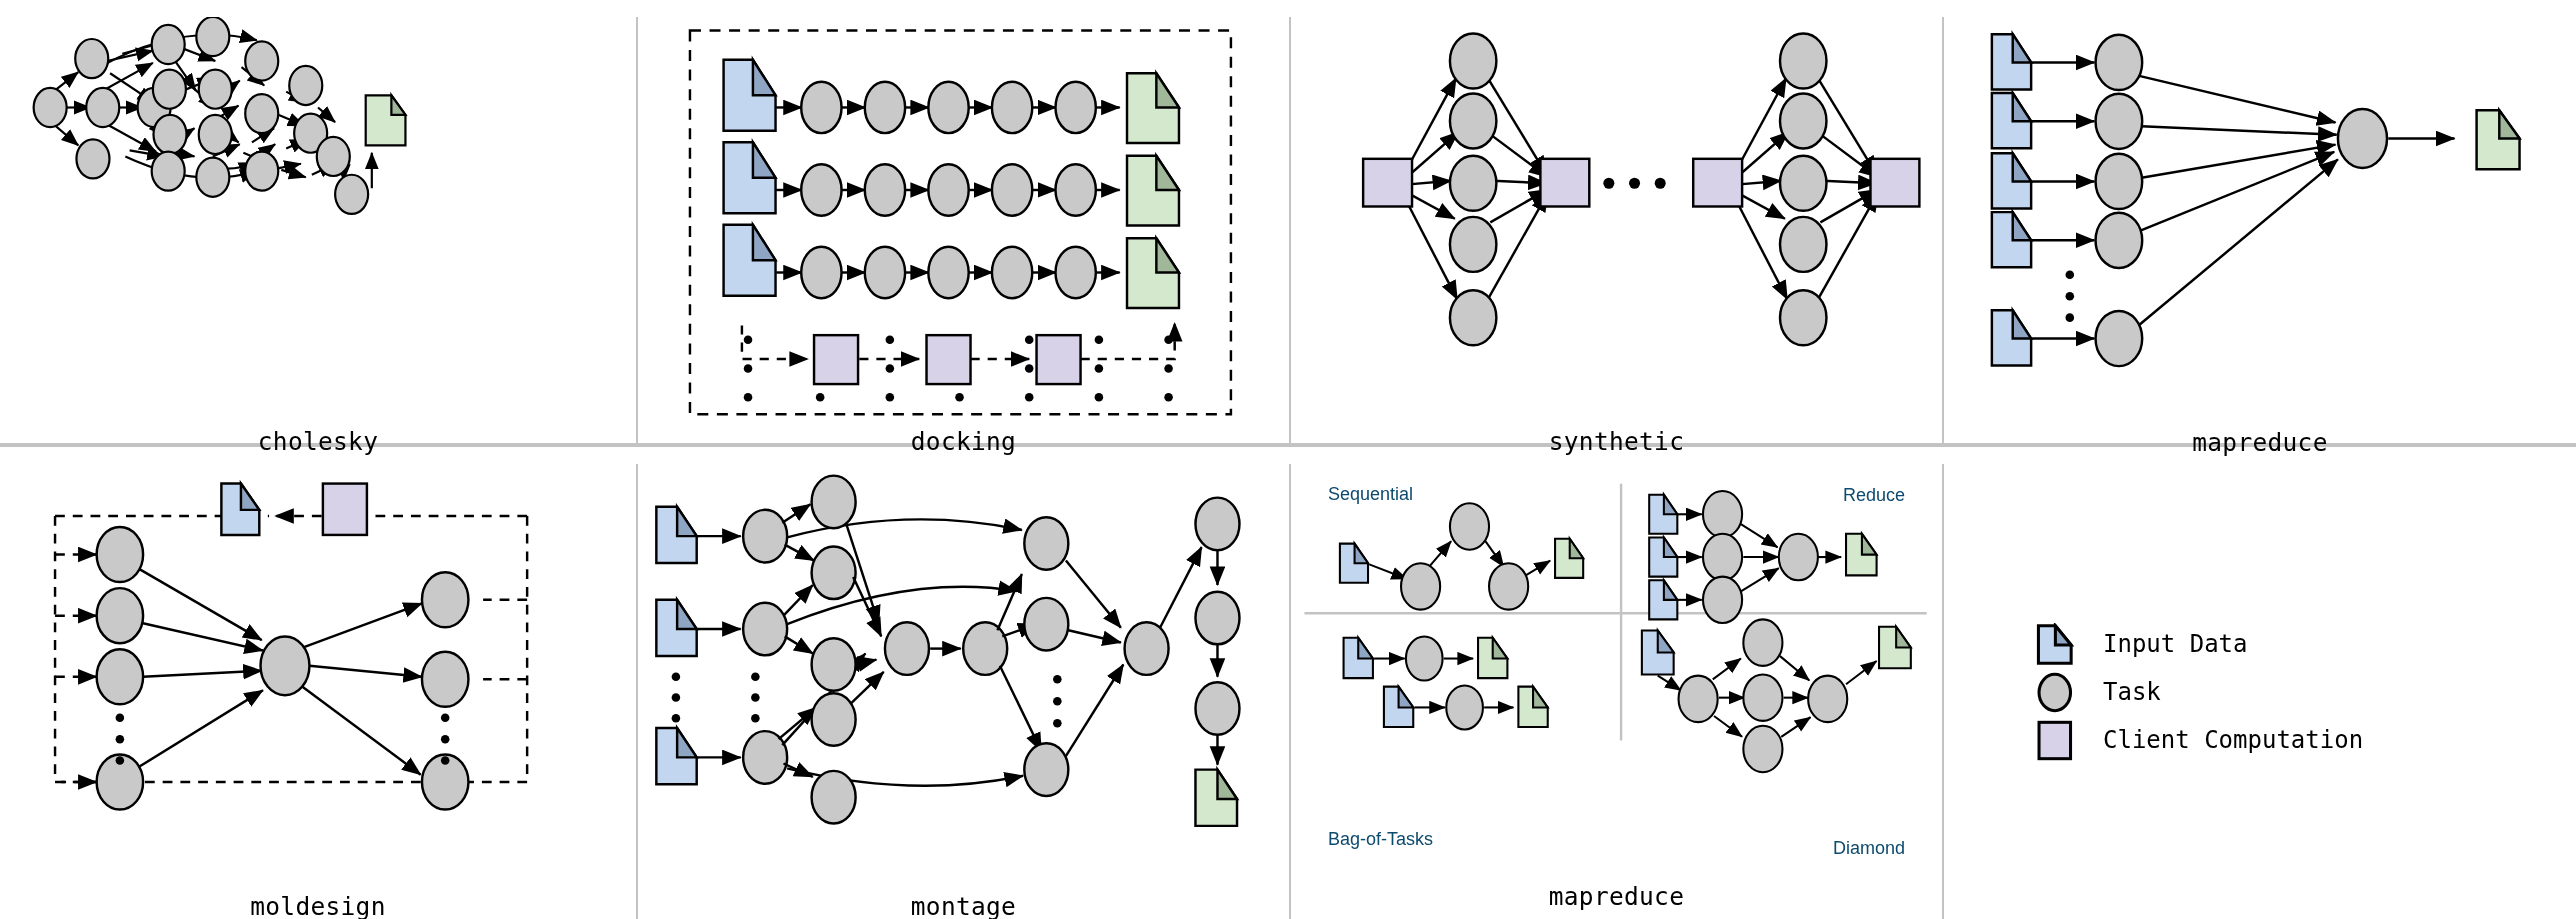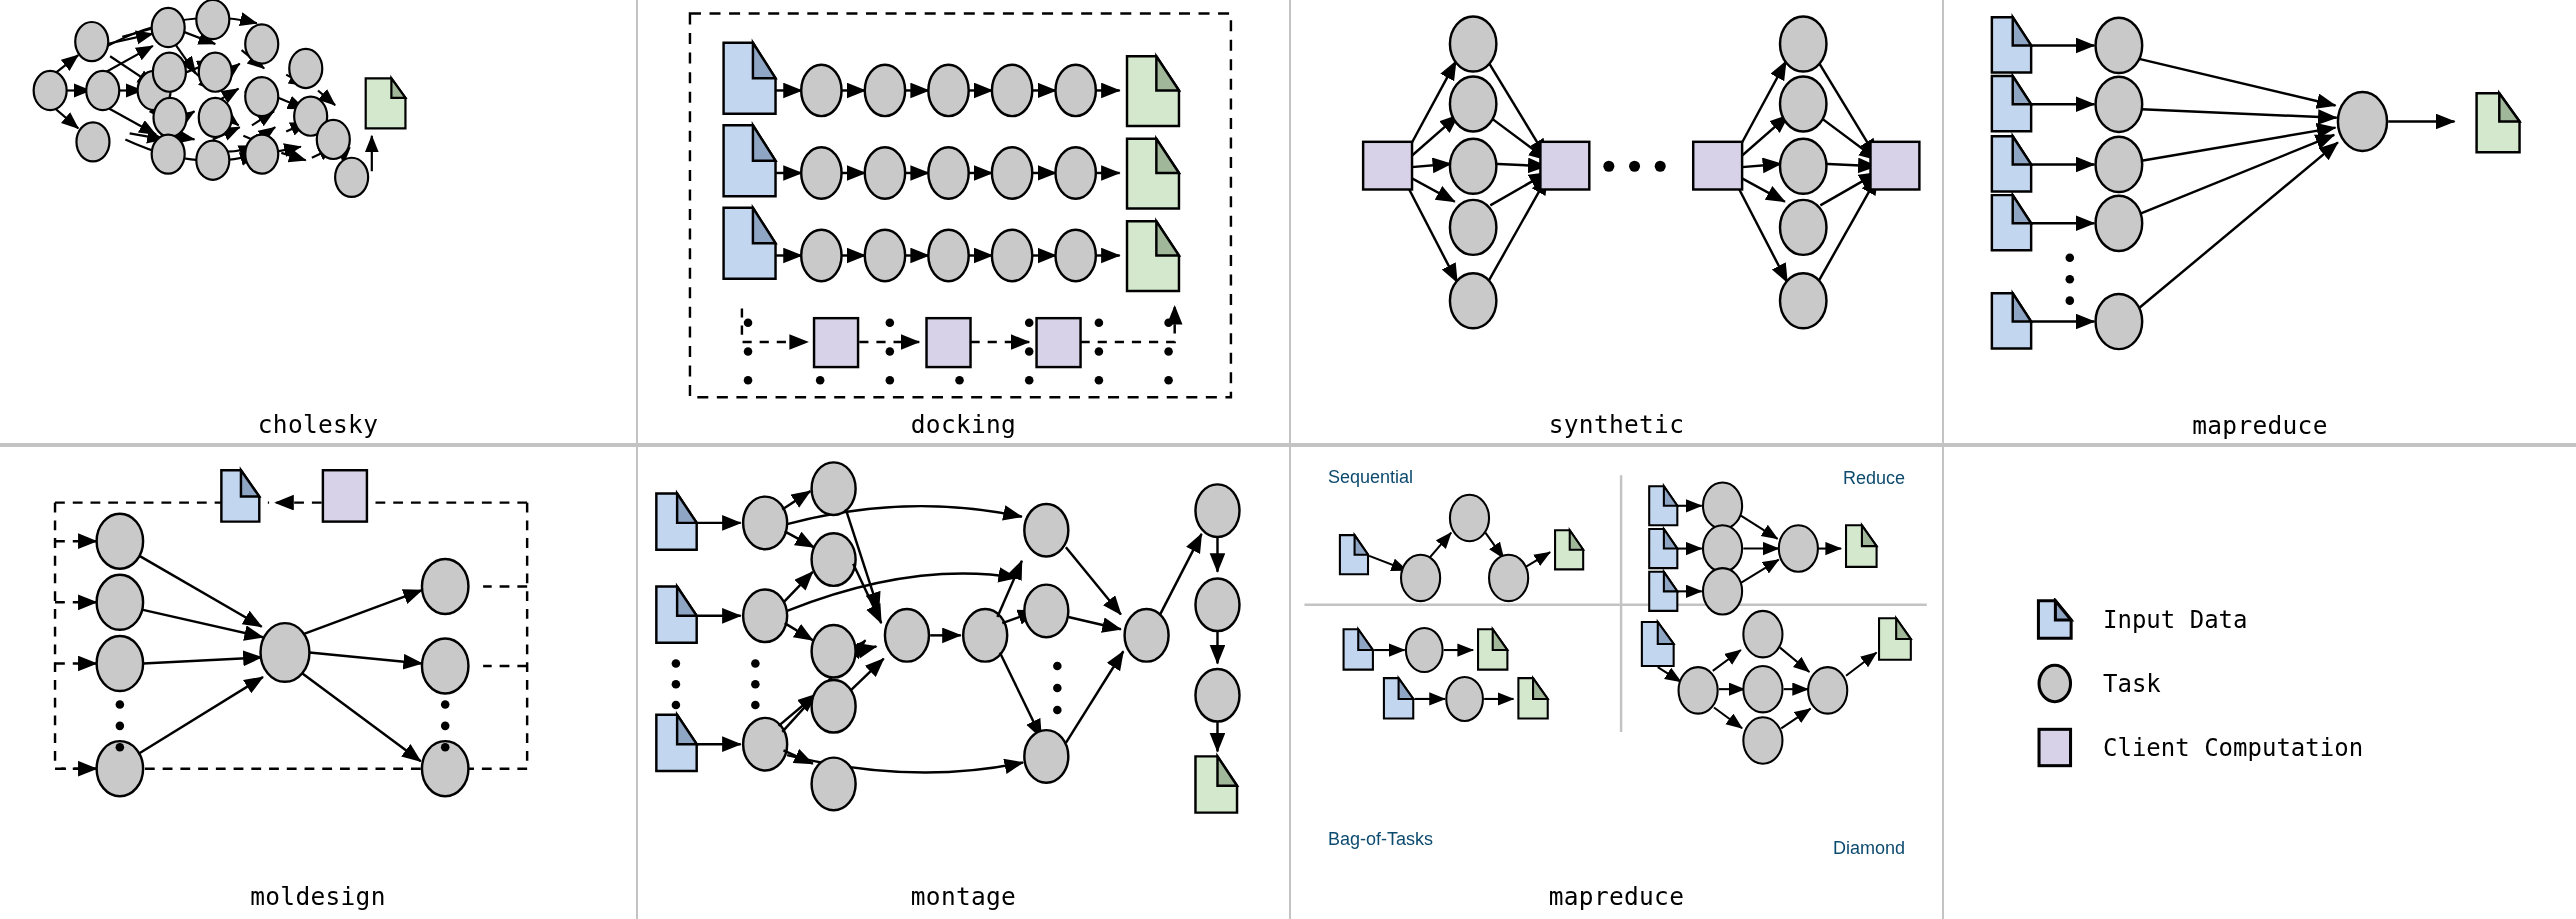--- a/index.html
+++ b/index.html
@@ -1,32 +1,32 @@
 <!DOCTYPE html>
 <html style="font-size:9.8px"><head>
 <meta charset="utf-8">
 <style>
   html,body{margin:0;padding:0;background:#ffffff;}
   body{width:2576px;height:920px;font-family:"DejaVu Sans Mono",monospace;overflow:hidden;}
   #root{position:relative;width:2576px;height:920px;background:#fff;}
   .grid{position:absolute;inset:0;display:grid;
         grid-template-columns:638px 653px 653px 632px;
         grid-template-rows:447px 473px;}
-  .cell{position:relative;box-sizing:border-box;}
+  .cell{position:relative;box-sizing:border-box;margin-top:17px;}
   .cell.br{border-right:2.5px solid #c3c3c3;}
   .cell.bb{border-bottom:4.3px solid #c3c3c3;}
   .figwrap{position:absolute;left:0;right:0;top:0;bottom:0;display:flex;
            flex-direction:column;align-items:center;justify-content:flex-start;}
   .svgbox{width:100%;flex:1 1 auto;}
   .svgbox svg{width:100%;height:100%;display:block;}
   .panel-label{font-family:"DejaVu Sans Mono",monospace;font-size:24.5px;color:#000;
                letter-spacing:0.3px;text-align:center;padding-bottom:8.6px;white-space:nowrap;}
   .legend{position:absolute;left:0;top:0;width:100%;height:100%;
           display:flex;flex-direction:column;justify-content:center;
-          padding-left:92px;box-sizing:border-box;gap:16px;}
+          padding-left:92px;box-sizing:border-box;gap:0px;}
   .legend-row{display:flex;align-items:center;height:48px;}
   .legend-gly{width:67px;min-width:67px;display:flex;align-items:center;justify-content:flex-start;}
   .legend-text{font-family:"DejaVu Sans Mono",monospace;font-size:24px;color:#000;white-space:nowrap;}
   .sub-label{position:absolute;font-family:"Liberation Sans",sans-serif;
              font-size:18px;color:#0c4a6e;white-space:nowrap;}
 </style>
 </head>
 <body>
 
 <div id="root">

